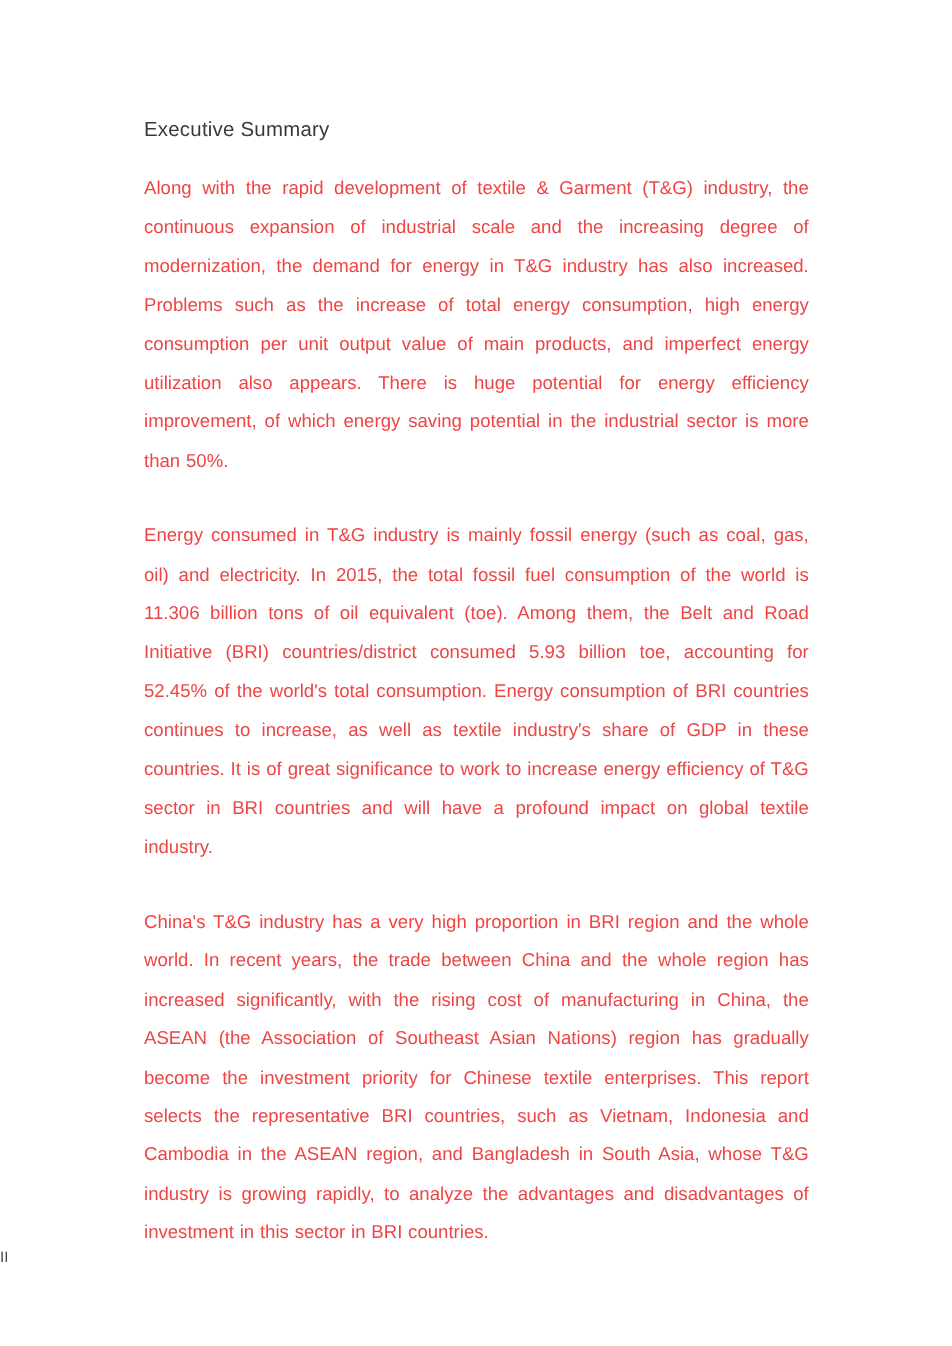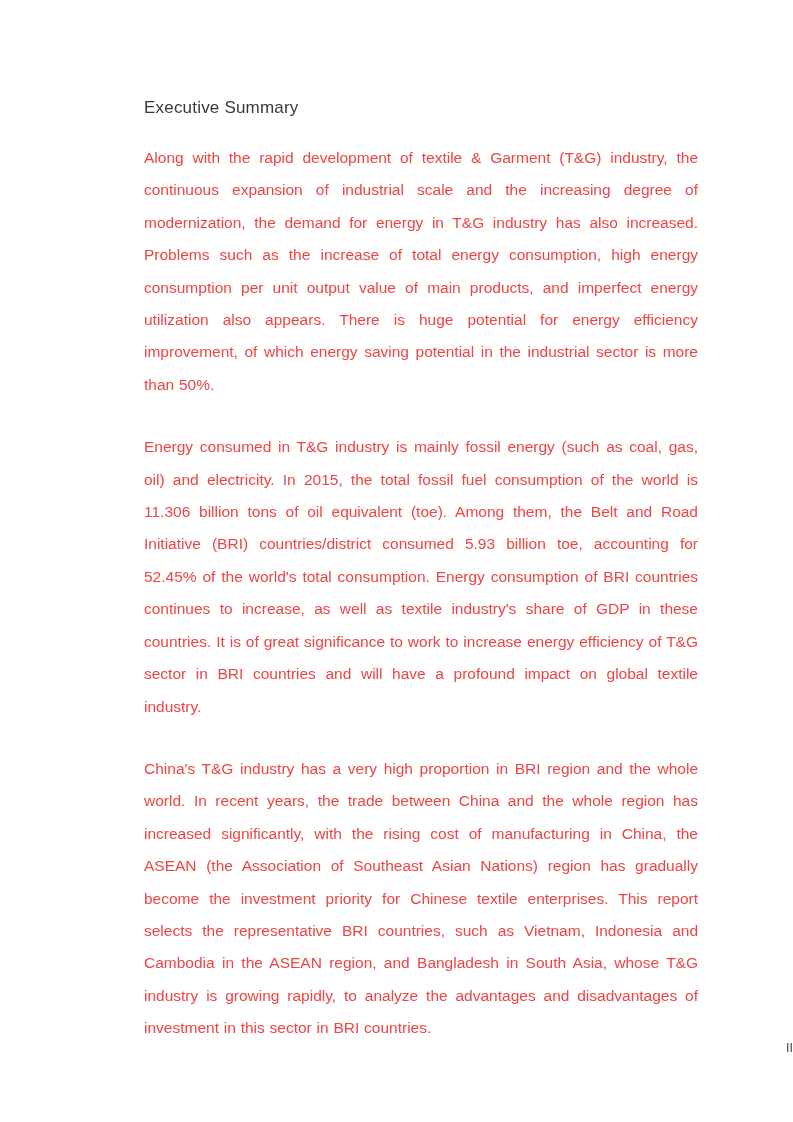--- a/index.html
+++ b/index.html
@@ -12,21 +12,20 @@
     background: #ffffff;
     position: relative;
     font-family: "Liberation Sans", sans-serif;
     color: #3d3d3d;
     overflow: hidden;
   }
   .page {
     position: absolute;
     inset: 0;
     background: #ffffff;
-    margin-left: 24px;
   }
   .content {
     position: absolute;
     left: 120px;
     top: 96px;
     width: 554px;
   }
   .heading {
     font-size: 17px;
     font-weight: 500;
@@ -45,21 +44,21 @@
     word-spacing: 0.5px;
   }
   .body-para:last-child {
     margin-bottom: 0;
   }
   .page-number {
     position: absolute;
     left: 0;
     width: 100%;
     bottom: 67px;
-    text-align: right;
+    text-align: left;
     font-size: 12.5px;
     color: #444444;
   }
 </style>
 </head>
 <body>
 
 <div class="page">
   <div class="content">
     <h1 class="heading">Executive Summary</h1>

